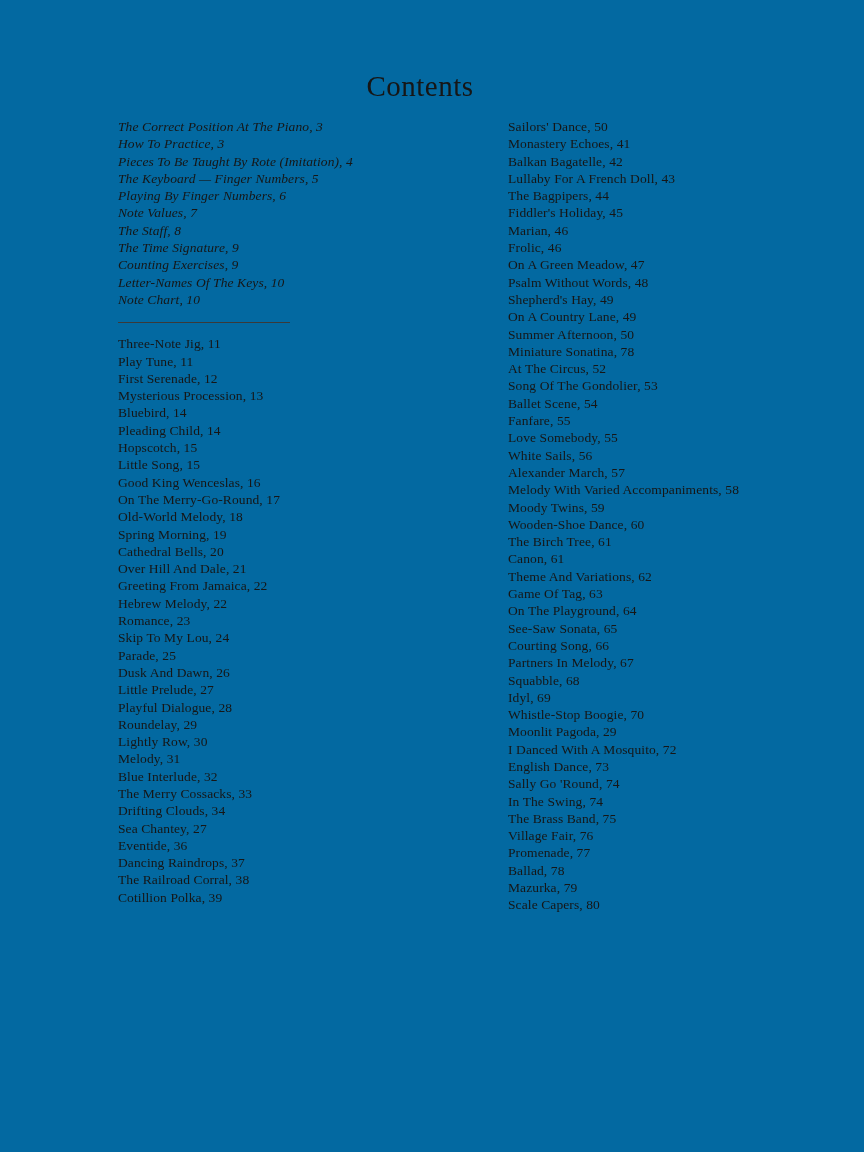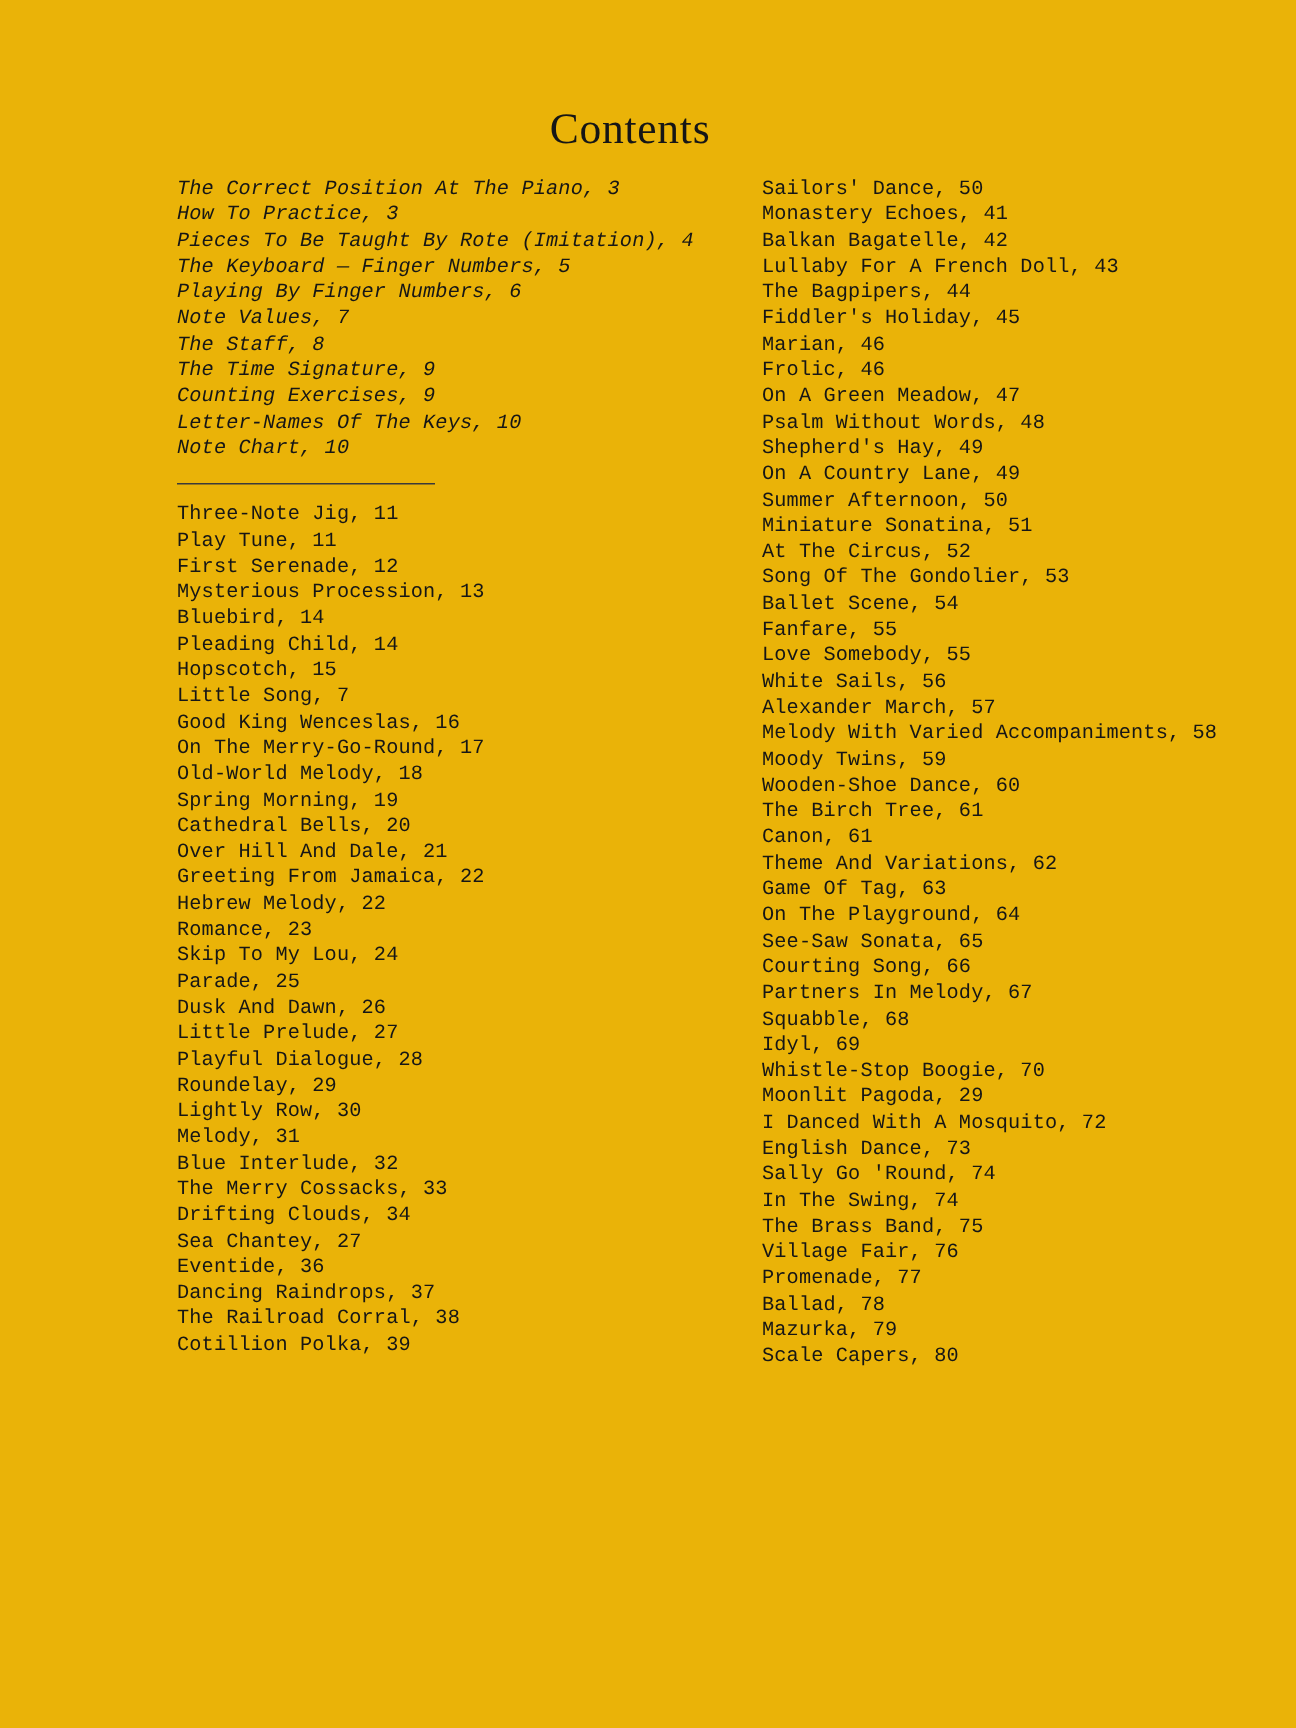--- a/index.html
+++ b/index.html
@@ -4,21 +4,21 @@
 <style>
   html, body {
     margin: 0;
     padding: 0;
     background: #ffffff;
   }
   .page {
     position: relative;
     width: 864px;
     height: 1152px;
-    background: #eab308;
+    background: #0369a1;
     font-family: "Liberation Serif", serif;
     color: #161616;
     overflow: hidden;
   }
   .page-title {
     position: absolute;
     top: 70px;
     left: 0;
     width: 840px;
     text-align: center;
@@ -36,21 +36,20 @@
     width: 385px;
   }
   .col-right {
     left: 508px;
     width: 356px;
   }
   ul.toc-list {
     list-style: none;
     margin: 0;
     padding: 0;
-    font-family: Liberation Mono, monospace;
   }
   ul.toc-list li {
     font-size: 13.5px;
     line-height: 17.3px;
     white-space: nowrap;
     letter-spacing: 0.1px;
   }
   ul.intro-list li {
     font-style: italic;
   }
@@ -84,21 +83,21 @@
       </ul>
     <hr class="divider">
     <ul class="toc-list">
         <li>Three-Note Jig, 11</li>
         <li>Play Tune, 11</li>
         <li>First Serenade, 12</li>
         <li>Mysterious Procession, 13</li>
         <li>Bluebird, 14</li>
         <li>Pleading Child, 14</li>
         <li>Hopscotch, 15</li>
-        <li>Little Song, 7</li>
+        <li>Little Song, 15</li>
         <li>Good King Wenceslas, 16</li>
         <li>On The Merry-Go-Round, 17</li>
         <li>Old-World Melody, 18</li>
         <li>Spring Morning, 19</li>
         <li>Cathedral Bells, 20</li>
         <li>Over Hill And Dale, 21</li>
         <li>Greeting From Jamaica, 22</li>
         <li>Hebrew Melody, 22</li>
         <li>Romance, 23</li>
         <li>Skip To My Lou, 24</li>
@@ -128,21 +127,21 @@
         <li>Lullaby For A French Doll, 43</li>
         <li>The Bagpipers, 44</li>
         <li>Fiddler's Holiday, 45</li>
         <li>Marian, 46</li>
         <li>Frolic, 46</li>
         <li>On A Green Meadow, 47</li>
         <li>Psalm Without Words, 48</li>
         <li>Shepherd's Hay, 49</li>
         <li>On A Country Lane, 49</li>
         <li>Summer Afternoon, 50</li>
-        <li>Miniature Sonatina, 51</li>
+        <li>Miniature Sonatina, 78</li>
         <li>At The Circus, 52</li>
         <li>Song Of The Gondolier, 53</li>
         <li>Ballet Scene, 54</li>
         <li>Fanfare, 55</li>
         <li>Love Somebody, 55</li>
         <li>White Sails, 56</li>
         <li>Alexander March, 57</li>
         <li>Melody With Varied Accompaniments, 58</li>
         <li>Moody Twins, 59</li>
         <li>Wooden-Shoe Dance, 60</li>

